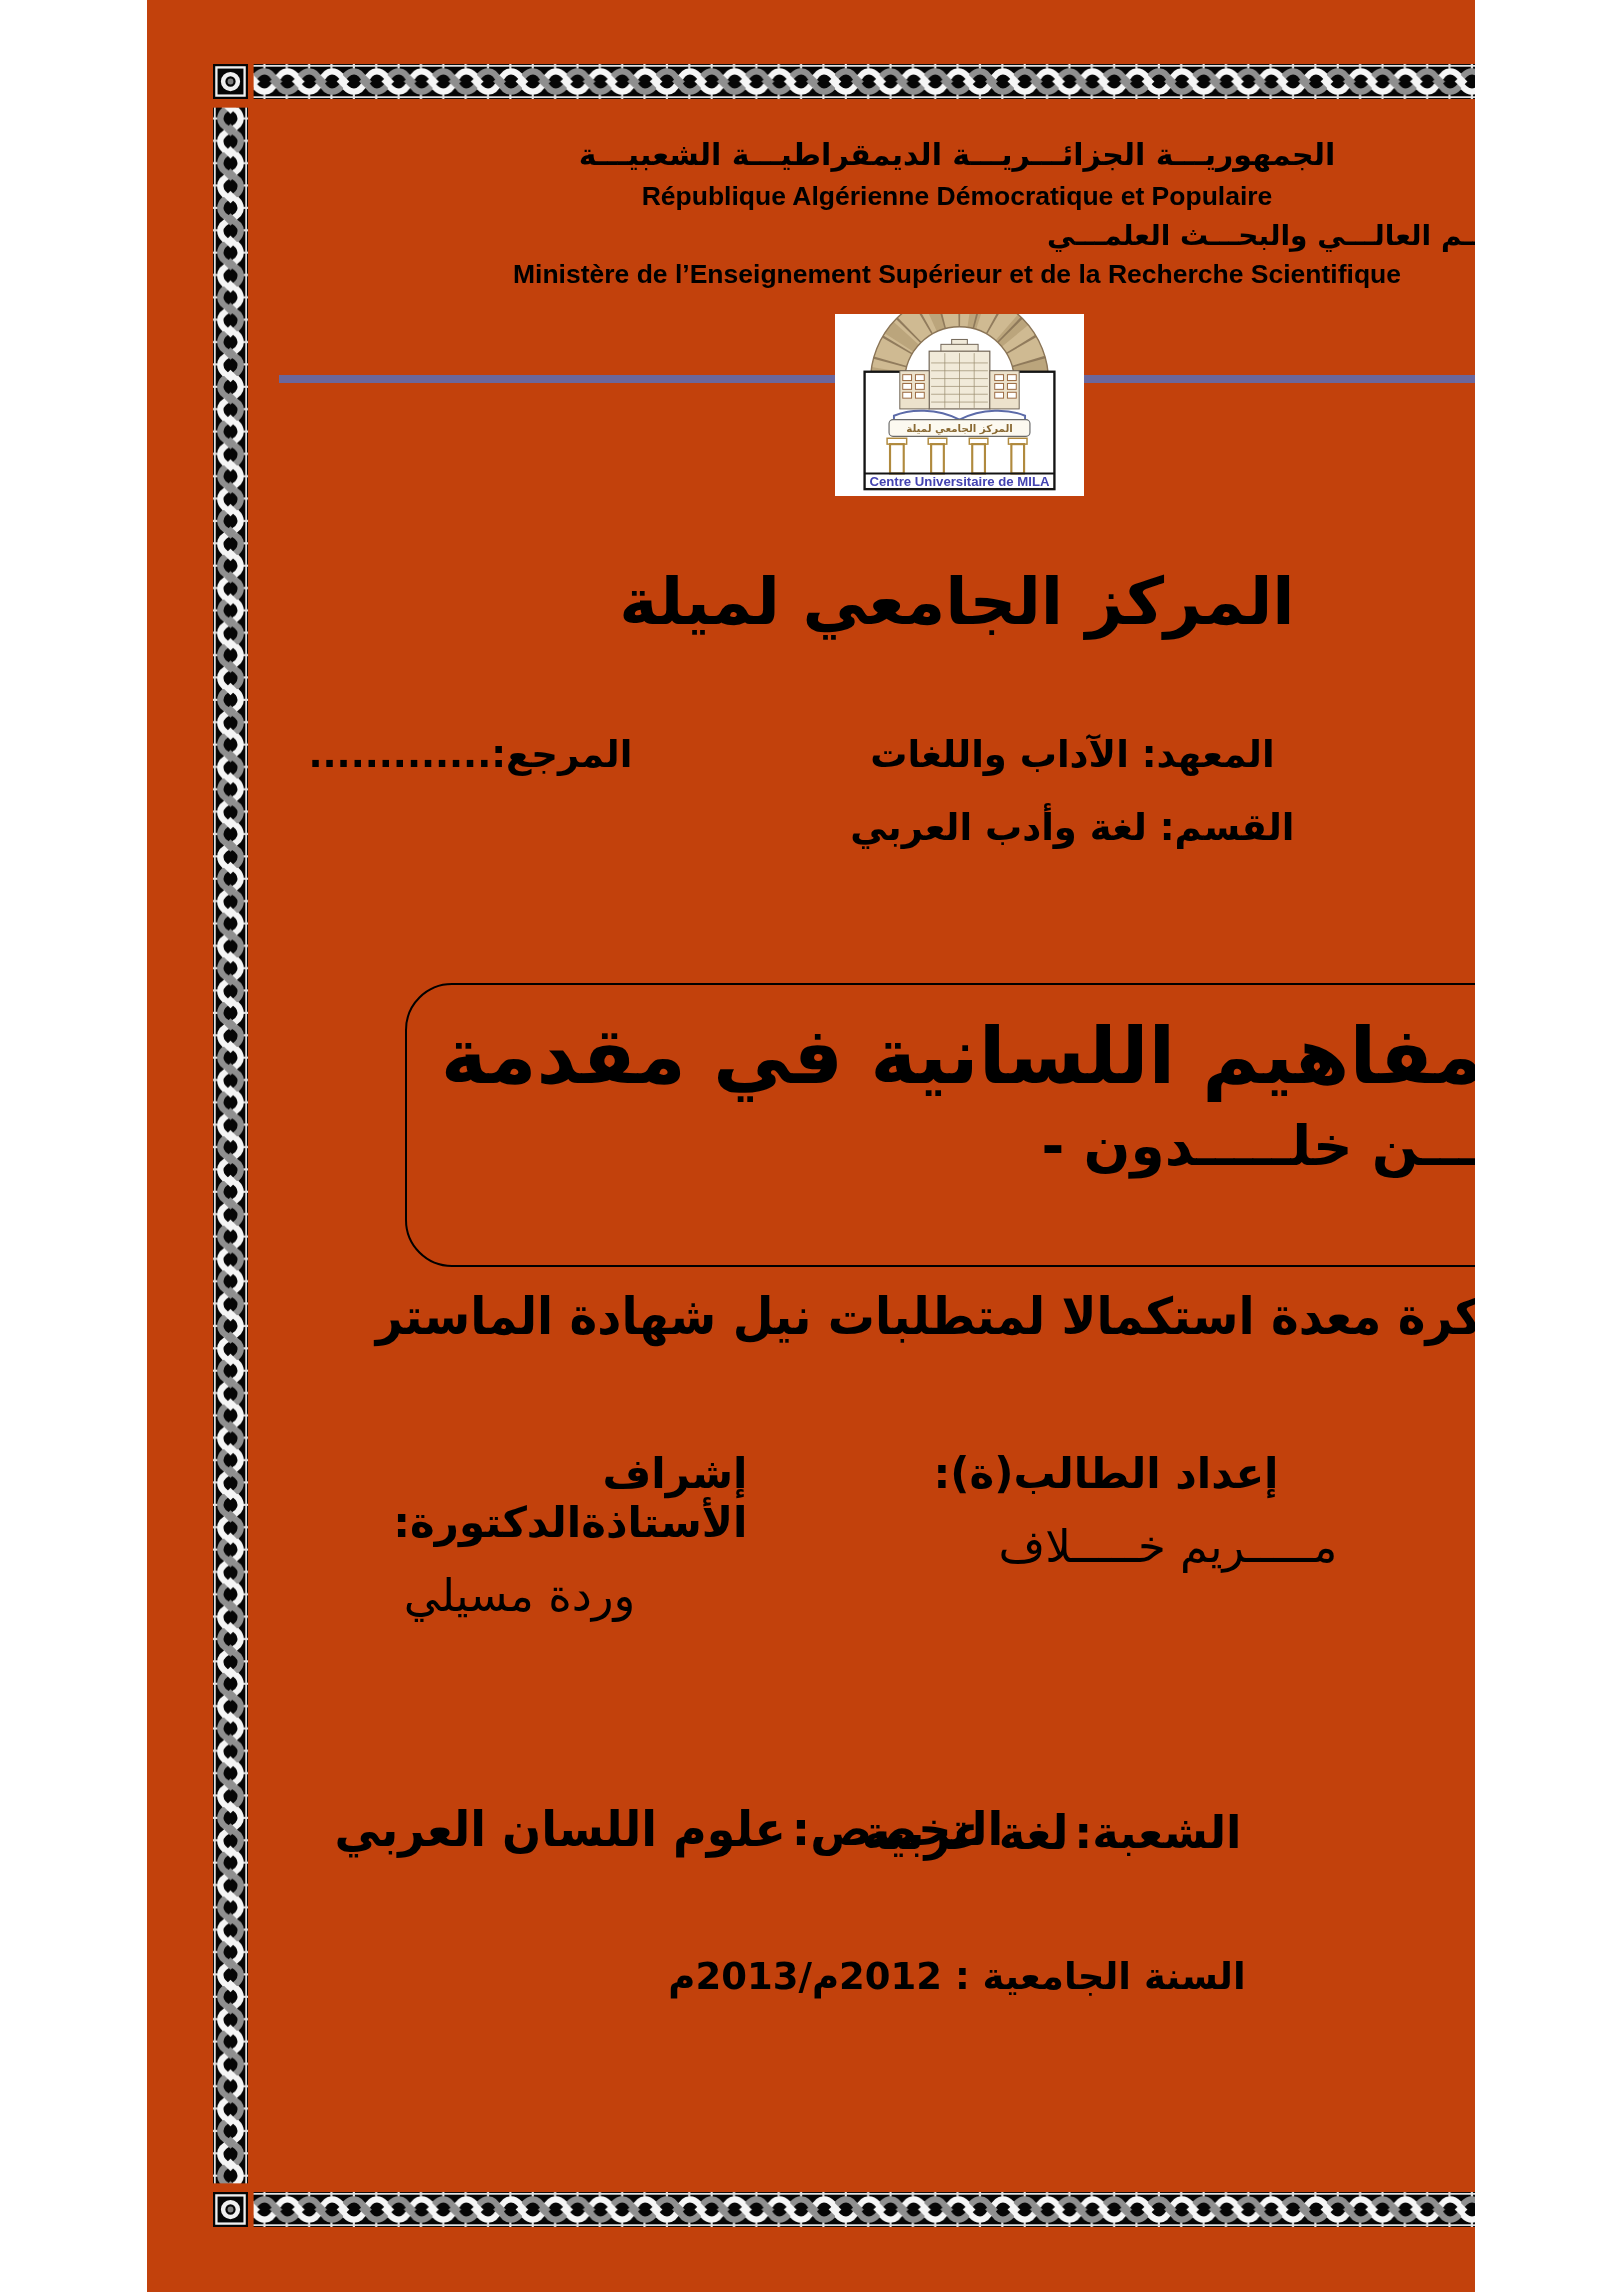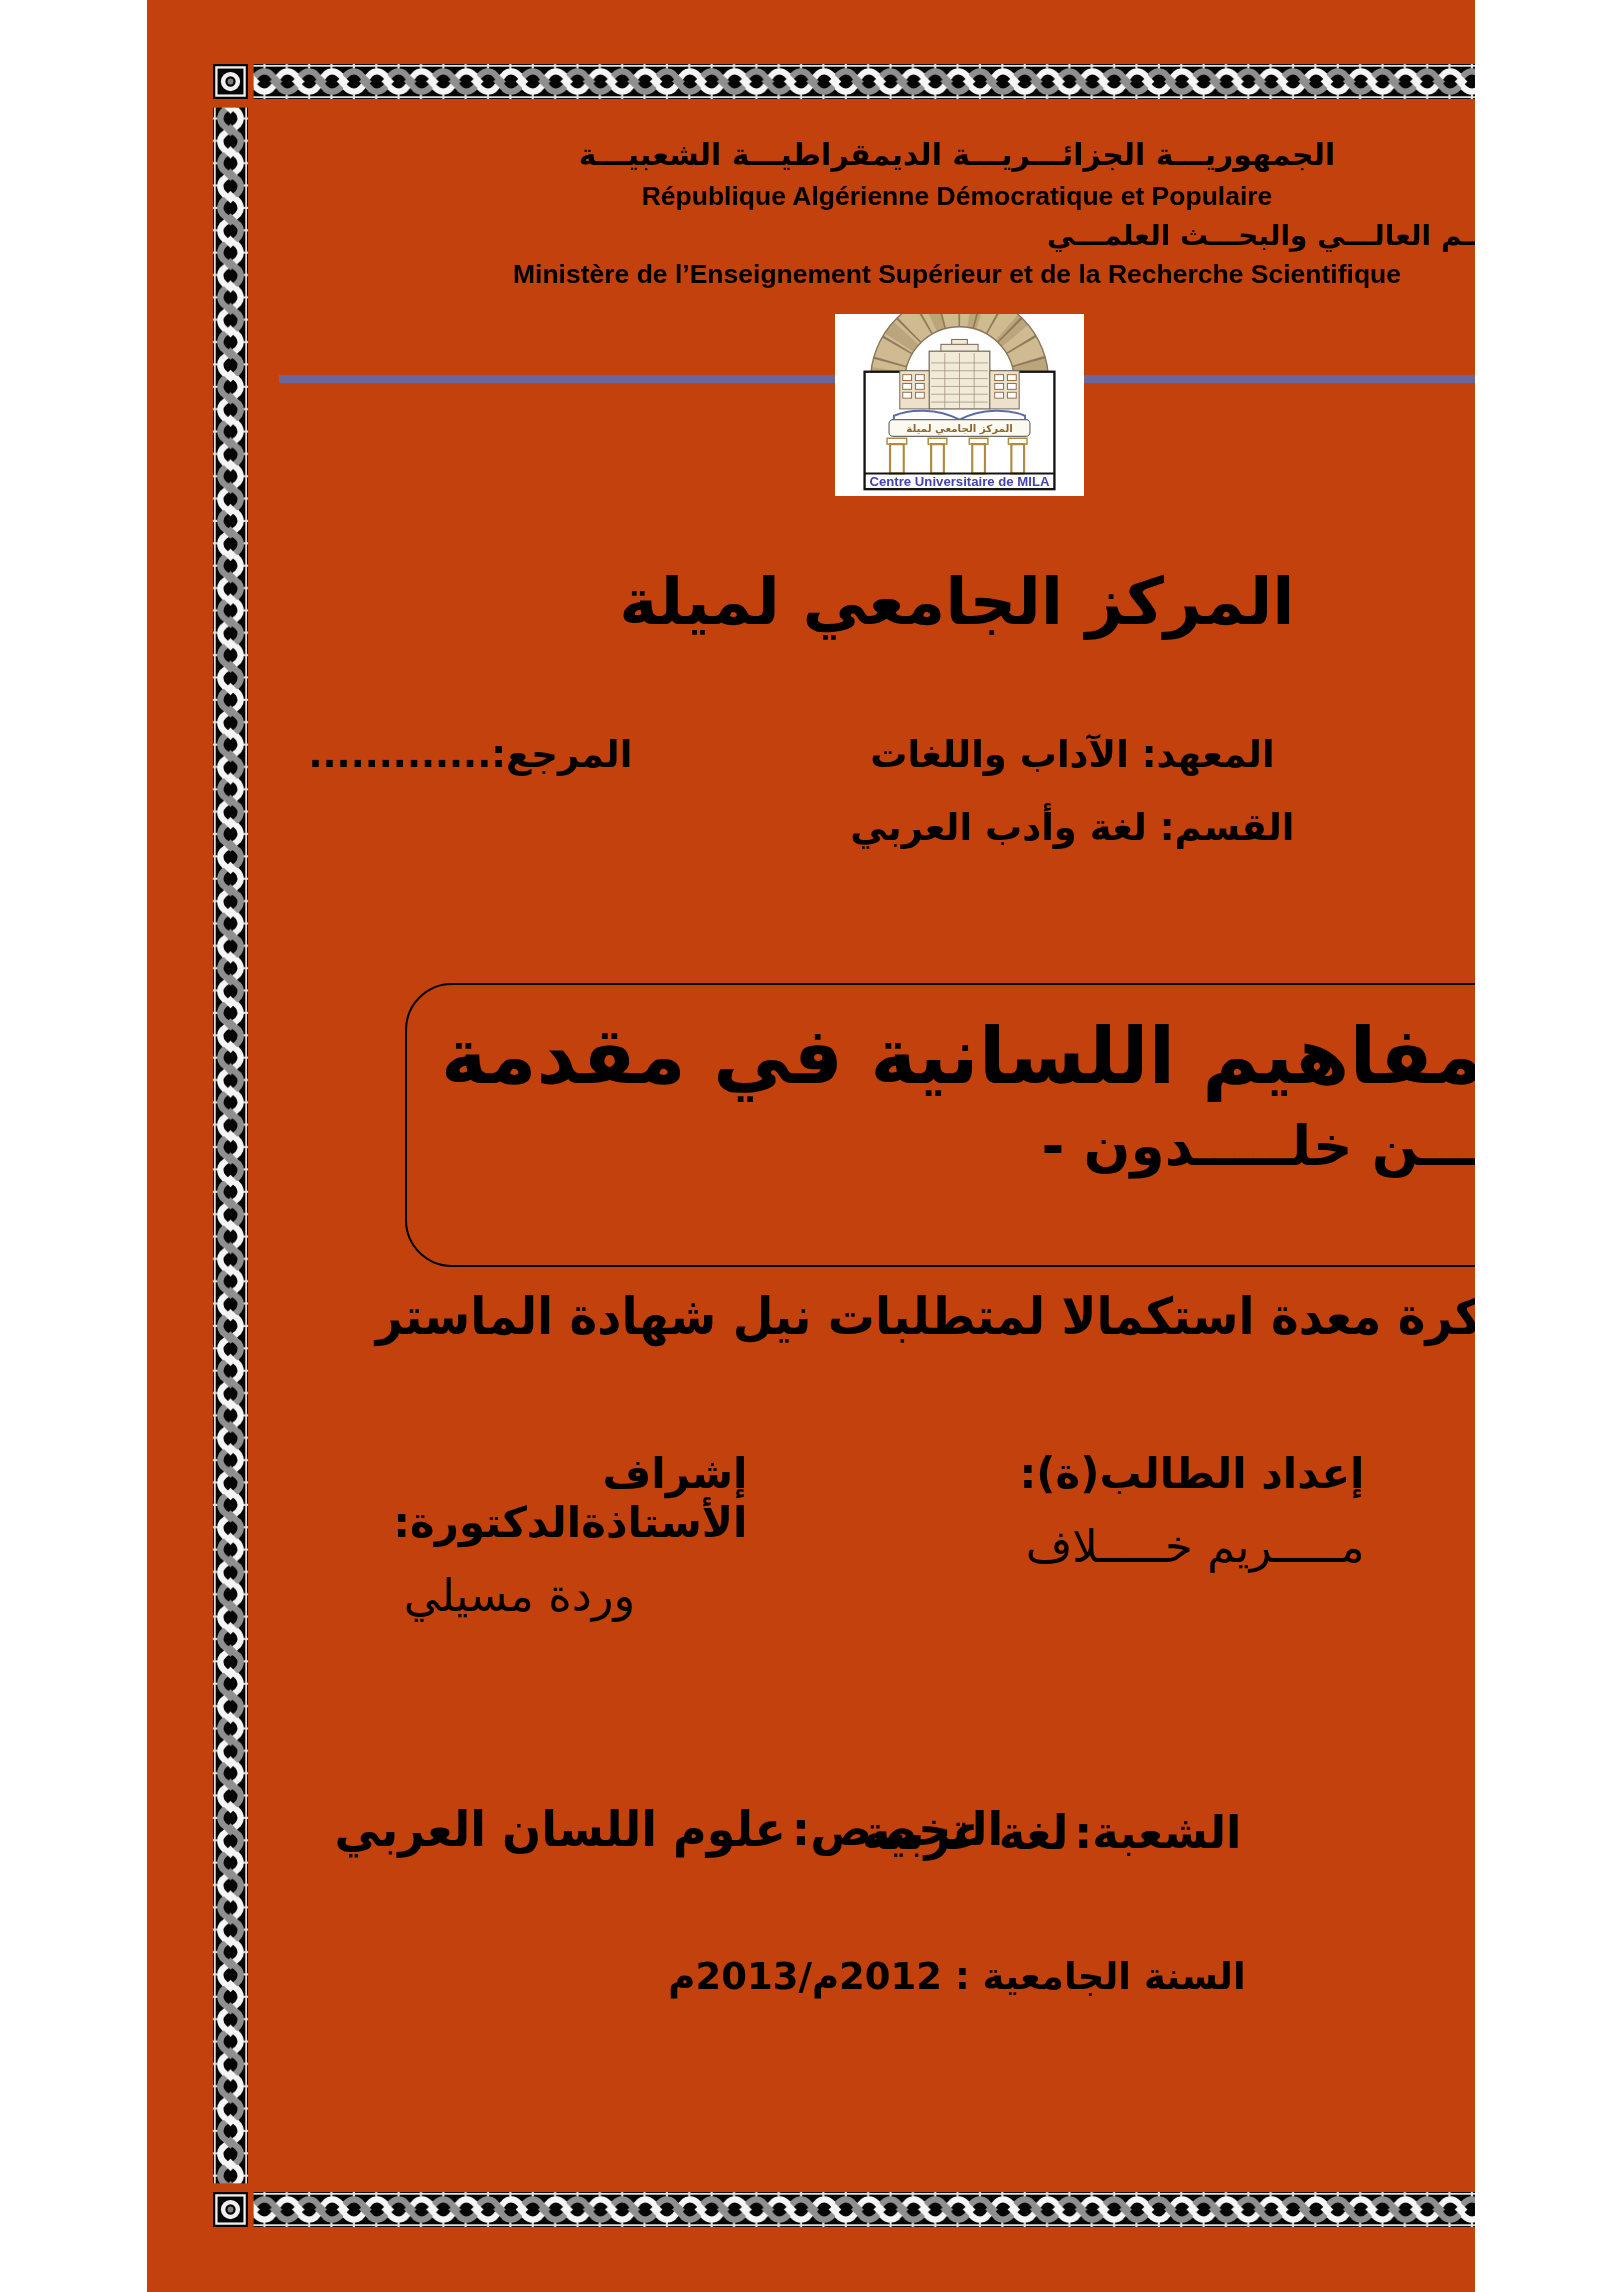--- a/index.html
+++ b/index.html
@@ -40,21 +40,21 @@
   
   .title-box { left:258px; top:983px; width:1175px; height:284px;
                border:2.9px solid #000; border-radius:47px; text-align:center; }
   .title-main   { font-size:78px; font-weight:bold; padding-top:27.4px; line-height:1.15; }
   .title-author { font-size:55px; font-weight:bold; margin-top:11.8px;text-align:right; }
 
   .subtitle { top:1289px; left:101px; width:1419px; text-align:center;
               font-size:47px; font-weight:bold; transform:scaleY(1.08); }
 
   
-  .people-right { top:1449px; right:110px; width:431px; text-align:right; }
+  .people-right { top:1449px; right:110px; width:431px; text-align:left; }
   .people-left  { top:1449px; left:145px;  width:456px; text-align:right; }
   .p-label { font-size:42px; font-weight:bold; }
   .p-name  { font-size:45px; margin-top:21.6px; }
   .p-name-student { padding-left:65px; }
   .p-name-sup { text-align:center; }
 
   
   .branch    { top:1806px; right:233px; font-size:45px; }
   .specialty { top:1802px; left:188px;  font-size:46px; }
   .f-label { font-weight:bold;text-align:center; }

